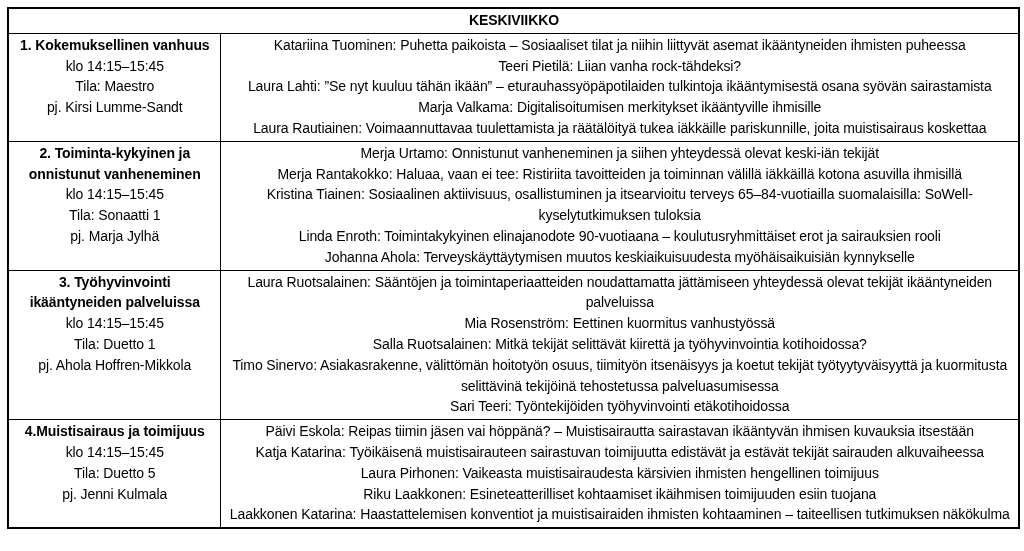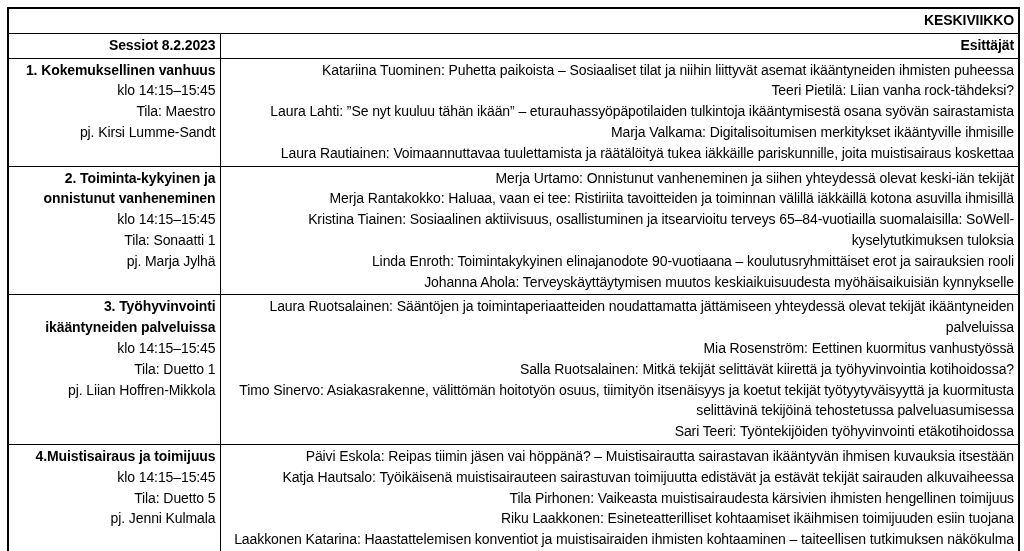--- a/index.html
+++ b/index.html
@@ -19,21 +19,21 @@
   }
   table.schedule {
     border-collapse: collapse;
     width: 1011px;
     table-layout: fixed;
     border: 2px solid #000000;
   }
   table.schedule th, table.schedule td {
     border: 1px solid #000000;
     vertical-align: top;
-    text-align: right;
+    text-align: center;
     padding: 1px 4px 2px 5px;
     font-size: 14px;
     line-height: 20.8px;
     letter-spacing: -0.1px;
   }
   th.table-title {
     font-size: 18.5px;
     line-height: 26px;
     padding: 1px 4px 1px 5px;
     font-weight: bold;
@@ -51,24 +51,20 @@
 
 <div class="page">
   <table class="schedule">
     <colgroup>
       <col class="col-sessions">
       <col class="col-presenters">
     </colgroup>
     <thead>
       <tr>
         <th class="table-title" colspan="2">KESKIVIIKKO</th>
-      </tr>
-      <tr>
-        <th class="col-header">Sessiot 8.2.2023</th>
-        <th class="col-header">Esittäjät</th>
       </tr>
     </thead>
     <tbody>
         <tr>
           <td>
             <div class="session-name">1. Kokemuksellinen vanhuus</div>
             <div>klo 14:15–15:45</div>
             <div>Tila: Maestro</div>
             <div>pj. Kirsi Lumme-Sandt</div>
           </td>
@@ -93,40 +89,40 @@
             <div class="presentation-item"><b>Kristina Tiainen:</b> Sosiaalinen aktiivisuus, osallistuminen ja itsearvioitu terveys 65–84-vuotiailla suomalaisilla: SoWell-kyselytutkimuksen tuloksia</div>
             <div class="presentation-item"><b>Linda Enroth:</b> Toimintakykyinen elinajanodote 90-vuotiaana – koulutusryhmittäiset erot ja sairauksien rooli</div>
             <div class="presentation-item"><b>Johanna Ahola:</b> Terveyskäyttäytymisen muutos keskiaikuisuudesta myöhäisaikuisiän kynnykselle</div>
           </td>
         </tr>
         <tr>
           <td>
             <div class="session-name">3. Työhyvinvointi ikääntyneiden palveluissa</div>
             <div>klo 14:15–15:45</div>
             <div>Tila: Duetto 1</div>
-            <div>pj. Liian Hoffren-Mikkola</div>
+            <div>pj. Ahola Hoffren-Mikkola</div>
           </td>
           <td>
             <div class="presentation-item"><b>Laura Ruotsalainen:</b> Sääntöjen ja toimintaperiaatteiden noudattamatta jättämiseen yhteydessä olevat tekijät ikääntyneiden palveluissa</div>
             <div class="presentation-item"><b>Mia Rosenström:</b> Eettinen kuormitus vanhustyössä</div>
             <div class="presentation-item"><b>Salla Ruotsalainen:</b> Mitkä tekijät selittävät kiirettä ja työhyvinvointia kotihoidossa?</div>
             <div class="presentation-item"><b>Timo Sinervo:</b> Asiakasrakenne, välittömän hoitotyön osuus, tiimityön itsenäisyys ja koetut tekijät työtyytyväisyyttä ja kuormitusta selittävinä tekijöinä tehostetussa palveluasumisessa</div>
             <div class="presentation-item"><b>Sari Teeri:</b> Työntekijöiden työhyvinvointi etäkotihoidossa</div>
           </td>
         </tr>
         <tr>
           <td>
             <div class="session-name">4.Muistisairaus ja toimijuus</div>
             <div>klo 14:15–15:45</div>
             <div>Tila: Duetto 5</div>
             <div>pj. Jenni Kulmala</div>
           </td>
           <td>
             <div class="presentation-item"><b>Päivi Eskola:</b> Reipas tiimin jäsen vai höppänä? – Muistisairautta sairastavan ikääntyvän ihmisen kuvauksia itsestään</div>
-            <div class="presentation-item"><b>Katja Hautsalo:</b> Työikäisenä muistisairauteen sairastuvan toimijuutta edistävät ja estävät tekijät sairauden alkuvaiheessa</div>
-            <div class="presentation-item"><b>Tila Pirhonen:</b> Vaikeasta muistisairaudesta kärsivien ihmisten hengellinen toimijuus</div>
+            <div class="presentation-item"><b>Katja Katarina:</b> Työikäisenä muistisairauteen sairastuvan toimijuutta edistävät ja estävät tekijät sairauden alkuvaiheessa</div>
+            <div class="presentation-item"><b>Laura Pirhonen:</b> Vaikeasta muistisairaudesta kärsivien ihmisten hengellinen toimijuus</div>
             <div class="presentation-item"><b>Riku Laakkonen:</b> Esineteatterilliset kohtaamiset ikäihmisen toimijuuden esiin tuojana</div>
             <div class="presentation-item"><b>Laakkonen Katarina:</b> Haastattelemisen konventiot ja muistisairaiden ihmisten kohtaaminen – taiteellisen tutkimuksen näkökulma</div>
           </td>
         </tr>
       </tbody>
   </table>
 </div>
 
 </body></html>

